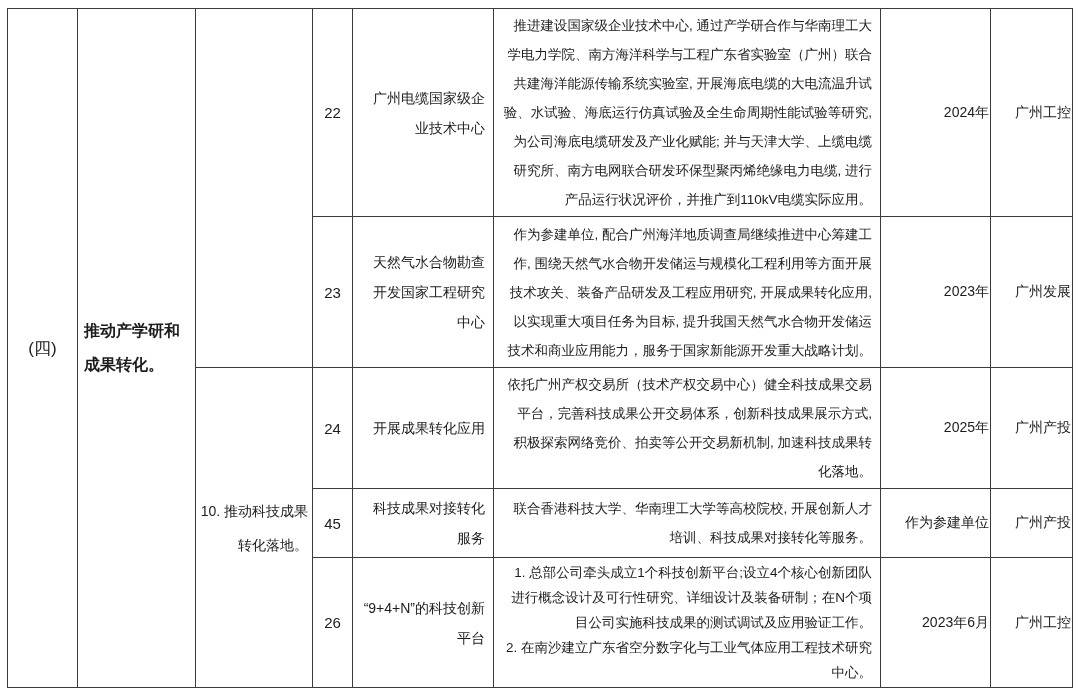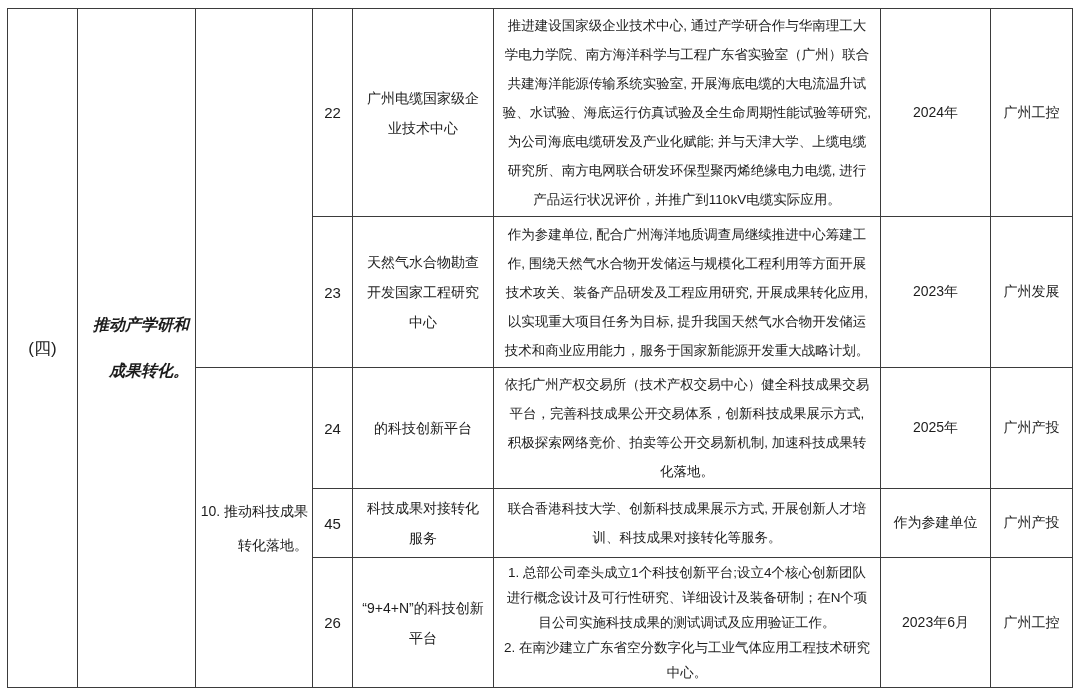--- a/index.html
+++ b/index.html
@@ -4,27 +4,27 @@
 <style>
   html,body{margin:0;padding:0;background:#ffffff;width:1080px;height:692px;overflow:hidden;}
   body{font-family:"Liberation Sans","DejaVu Sans",sans-serif;color:#1c1c1c;}
   .sheet{position:absolute;left:7px;top:8px;width:1065px;height:677px;}
   table.grid{border-collapse:collapse;table-layout:fixed;width:1065px;height:677px;}
   table.grid td{border:1px solid #3b3b3b;vertical-align:middle;overflow:hidden;word-break:break-all;}
   col.c1{width:70px;} col.c2{width:118px;} col.c3{width:117px;} col.c4{width:40px;}
   col.c5{width:141px;} col.c6{width:387px;} col.c7{width:110px;} col.c8{width:82px;}
   tr.r22{height:207px;} tr.r23{height:151px;} tr.r24{height:121px;} tr.r25{height:69px;} tr.r26{height:129px;}
   td.section-index{font-size:17px;text-align:center;}
-  td.section-title{font-size:16px;font-weight:bold;text-align:right;line-height:46px;padding:0 6px;font-style:italic;}
+  td.section-title{font-size:16px;font-weight:bold;text-align:left;line-height:34px;padding:0 6px;}
   td.subtask{font-size:14px;line-height:34px;padding:0 4px;text-align:right;}
   td.num{font-size:15px;text-align:center;}
-  td.pname{font-size:14px;line-height:30px;padding:0 8px;text-align:center;}
-  td.pdesc{font-size:13.5px;line-height:29px;padding:2px 8px;text-align:center;white-space:pre-line;}
+  td.pname{font-size:14px;line-height:30px;padding:0 8px;text-align:right;}
+  td.pdesc{font-size:13.5px;line-height:29px;padding:2px 8px;text-align:right;white-space:pre-line;}
   td.pdesc.tight{line-height:25px;}
-  td.ptime,td.punit{font-size:14px;text-align:center;margin-left:30px;}
+  td.ptime,td.punit{font-size:14px;text-align:right;margin-left:30px;}
 </style>
 </head>
 <body>
 
 <div class="sheet">
   <table class="grid">
     <colgroup>
       <col class="c1">
         <col class="c2">
         <col class="c3">
@@ -48,29 +48,29 @@
       <tr class="r23">
         <td class="num">23</td>
         <td class="pname">天然气水合物勘查开发国家工程研究中心</td>
         <td class="pdesc">作为参建单位, 配合广州海洋地质调查局继续推进中心筹建工作, 围绕天然气水合物开发储运与规模化工程利用等方面开展技术攻关、装备产品研发及工程应用研究, 开展成果转化应用, 以实现重大项目任务为目标, 提升我国天然气水合物开发储运技术和商业应用能力，服务于国家新能源开发重大战略计划。</td>
         <td class="ptime">2023年</td>
         <td class="punit">广州发展</td>
       </tr>
       <tr class="r24">
         <td class="subtask" rowspan="3">10. 推动科技成果转化落地。</td>
         <td class="num">24</td>
-        <td class="pname">的科技创新平台</td>
+        <td class="pname">开展成果转化应用</td>
         <td class="pdesc">依托广州产权交易所（技术产权交易中心）健全科技成果交易平台，完善科技成果公开交易体系，创新科技成果展示方式, 积极探索网络竞价、拍卖等公开交易新机制, 加速科技成果转化落地。</td>
         <td class="ptime">2025年</td>
         <td class="punit">广州产投</td>
       </tr>
       <tr class="r25">
         <td class="num">45</td>
         <td class="pname">科技成果对接转化服务</td>
-        <td class="pdesc">联合香港科技大学、创新科技成果展示方式, 开展创新人才培训、科技成果对接转化等服务。</td>
+        <td class="pdesc">联合香港科技大学、华南理工大学等高校院校, 开展创新人才培训、科技成果对接转化等服务。</td>
         <td class="ptime">作为参建单位</td>
         <td class="punit">广州产投</td>
       </tr>
       <tr class="r26">
         <td class="num">26</td>
         <td class="pname">“9+4+N”的科技创新平台</td>
         <td class="pdesc tight">1. 总部公司牵头成立1个科技创新平台;设立4个核心创新团队进行概念设计及可行性研究、详细设计及装备研制；在N个项目公司实施科技成果的测试调试及应用验证工作。
 2. 在南沙建立广东省空分数字化与工业气体应用工程技术研究中心。</td>
         <td class="ptime">2023年6月</td>
         <td class="punit">广州工控</td>

